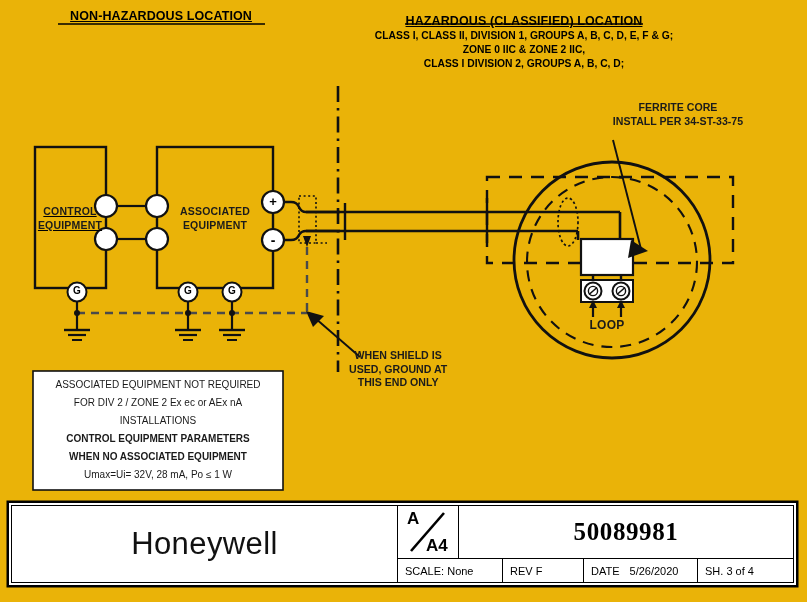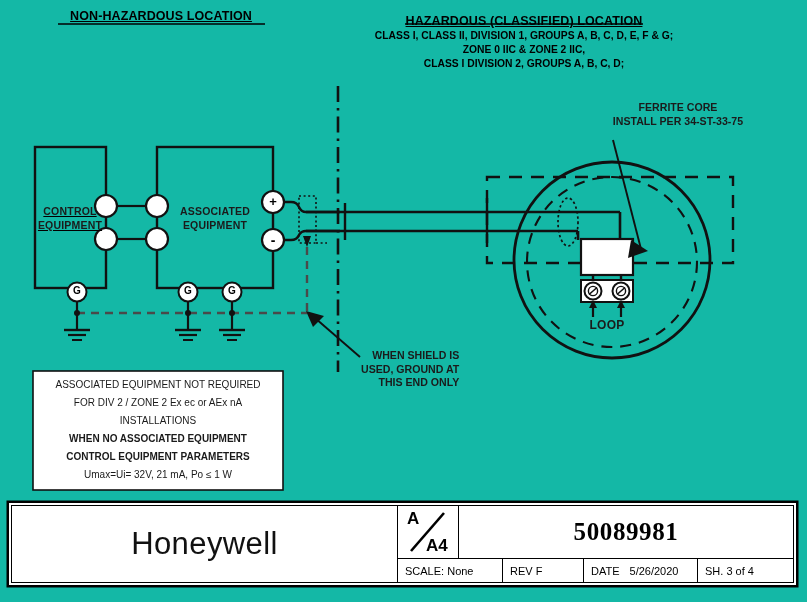--- a/index.html
+++ b/index.html
@@ -9,21 +9,21 @@
     background: #ffffff;
   }
   body {
     font-family: "Liberation Sans", sans-serif;
     color: #000000;
   }
   #page {
     position: relative;
     width: 807px;
     height: 602px;
-    background: #14b8a6;
+    background: #eab308;
     overflow: hidden;
   }
   #diagram-svg {
     position: absolute;
     left: 0;
     top: 0;
     width: 807px;
     height: 602px;
   }
   .hdr-title {
@@ -309,33 +309,33 @@
   <div class="abs ctr" style="left:188px; top:285px; font-size:10px; font-weight:bold;">G</div>
   <div class="abs ctr" style="left:232px; top:285px; font-size:10px; font-weight:bold;">G</div>
 
   <div class="abs ctr lbl" style="left:607px; top:318px; font-size:12px;">LOOP</div>
 
   <div class="abs ctr callout" style="left:678px; top:101px;">
     <div>FERRITE CORE</div>
     <div>INSTALL PER 34-ST-33-75</div>
   </div>
 
-  <div class="abs callout" style="left:361px; top:349px; text-align:right;">
+  <div class="abs callout" style="left:349px; top:349px; text-align:center;">
     <div>WHEN  SHIELD IS</div>
     <div>USED, GROUND AT</div>
     <div>THIS END ONLY</div>
   </div>
 
   <div class="abs ctr" style="left:158px; top:376px; line-height:18px;">
     <div class="note-line">ASSOCIATED EQUIPMENT NOT REQUIRED</div>
     <div class="note-line">FOR DIV 2 / ZONE 2 Ex ec or AEx nA</div>
     <div class="note-line">INSTALLATIONS</div>
+    <div class="note-line b">CONTROL EQUIPMENT PARAMETERS</div>
     <div class="note-line b">WHEN NO ASSOCIATED  EQUIPMENT</div>
-    <div class="note-line b">CONTROL EQUIPMENT PARAMETERS</div>
-    <div class="note-line">Umax=Ui= 32V, 21 mA, Po ≤ 1 W</div>
+    <div class="note-line">Umax=Ui= 32V, 28 mA, Po ≤ 1 W</div>
   </div>
 
   <div id="titleblock">
     <div id="tb-inner">
 
       <div id="tb-brand">
         <span>Honeywell</span>
       </div>
 
       <div id="tb-right">

